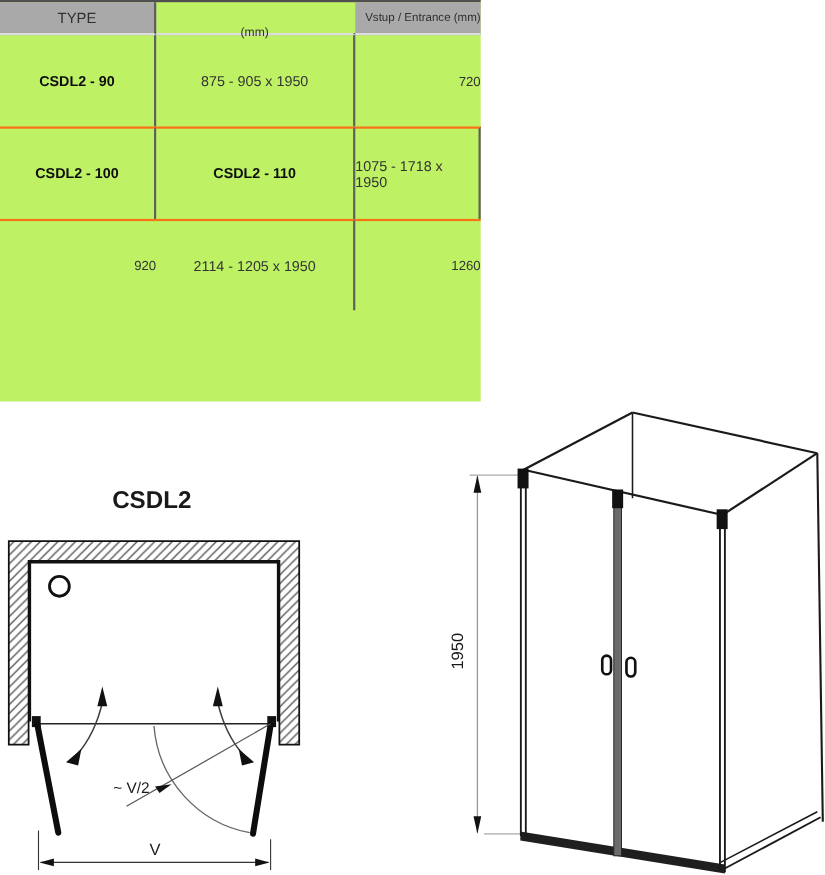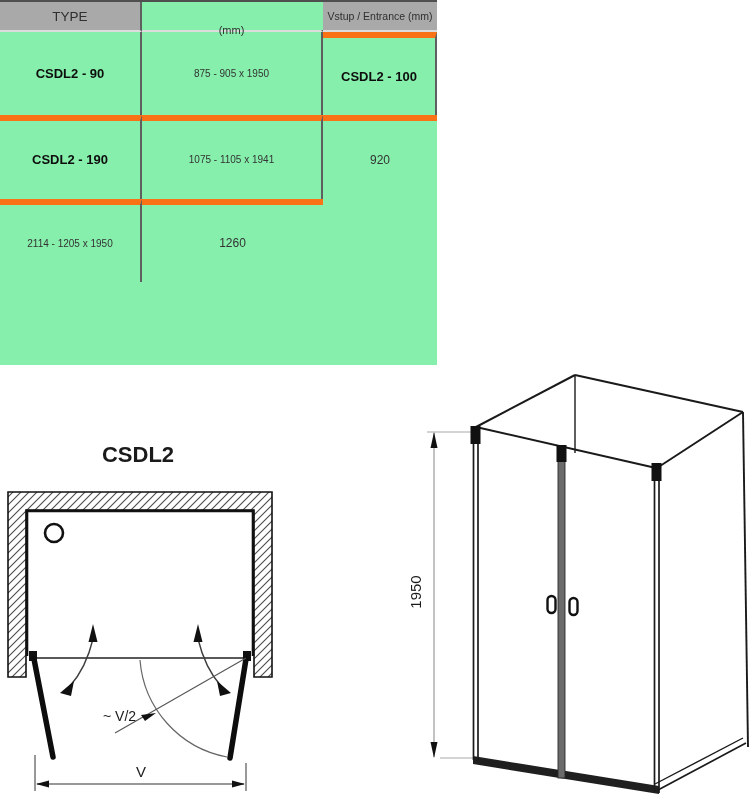--- a/index.html
+++ b/index.html
@@ -5,31 +5,31 @@
   html,body{margin:0;padding:0;}
   body{
     width:750px;height:795px;position:relative;background:#ffffff;
     font-family:"Liberation Sans", sans-serif;overflow:hidden;
   }
   
   .spec-table{
     position:absolute;left:0;top:0;width:437px;height:363px;
     display:grid;grid-template-columns:142px 181px 114px;
     grid-template-rows:30px repeat(4,1fr);
-    background:#86efac;border-top:2px solid #4f4f4f;
+    background:#bef264;border-top:2px solid #4f4f4f;
   }
   .cell{display:flex;align-items:center;justify-content:center;border-right:2px solid #5f5f5f;}
-  .cell.last{border-right:none;}
+  .cell.last{border-right:none;justify-content:flex-end;}
   .head{background:#a9a9a9;border-bottom:2px solid #dcdcdc;color:#2f2f2f;}
   .head.h-type{font-size:13.5px;}
   .head.h-mm{font-size:11px;margin-top:28px;}
   .head.h-entr{font-size:10.5px;}
-  .sep{border-top:6px solid #f97316;}
+  .sep{border-top:2px solid #f97316;}
   .t-type{font-size:13px;font-weight:bold;color:#0d0d0d;}
-  .t-dim{font-size:10px;color:#333;}
+  .t-dim{font-size:13px;color:#333;}
   .t-entr{font-size:12px;color:#333;}
   
   .plan-svg{position:absolute;left:0;top:425px;}
   .persp-svg{position:absolute;left:395px;top:368px;}
   svg text{font-family:"Liberation Sans", sans-serif;fill:#1a1a1a;}
   .lbl-title{font-size:22px;font-weight:bold;}
   .lbl-dim{font-size:14px;}
   .lbl-v{font-size:15px;}
 </style>
 </head>
@@ -41,25 +41,26 @@
     </div>
   <div class="cell head h-mm">
       <span>(mm)</span>
     </div>
   <div class="cell head h-entr last">
       <span>Vstup / Entrance (mm)</span>
     </div>
 
   <div class="cell t-type">CSDL2 - 90</div>
   <div class="cell t-dim">875 - 905 x 1950</div>
+  <div class="cell t-entr last">720</div>
 
   <div class="cell sep t-type">CSDL2 - 100</div>
 
-  <div class="cell sep t-type">CSDL2 - 190</div>
-  <div class="cell sep t-dim">1075 - 1105 x 1941</div>
+  <div class="cell sep t-type">CSDL2 - 110</div>
+  <div class="cell sep t-dim">1075 - 1718 x 1950</div>
   <div class="cell sep t-entr last">920</div>
 
   <div class="cell sep t-dim">2114 - 1205 x 1950</div>
   <div class="cell sep t-entr last">1260</div>
 </div>
 
 <svg class="plan-svg" width="300" height="370" viewBox="0 0 300 370">
   <defs>
     <pattern id="hatch" patternUnits="userSpaceOnUse" width="8" height="8">
       <path d="M-2,2 l4,-4 M0,8 l8,-8 M6,10 l4,-4" stroke="#4a4a4a" stroke-width="1.1" fill="none"></path>

